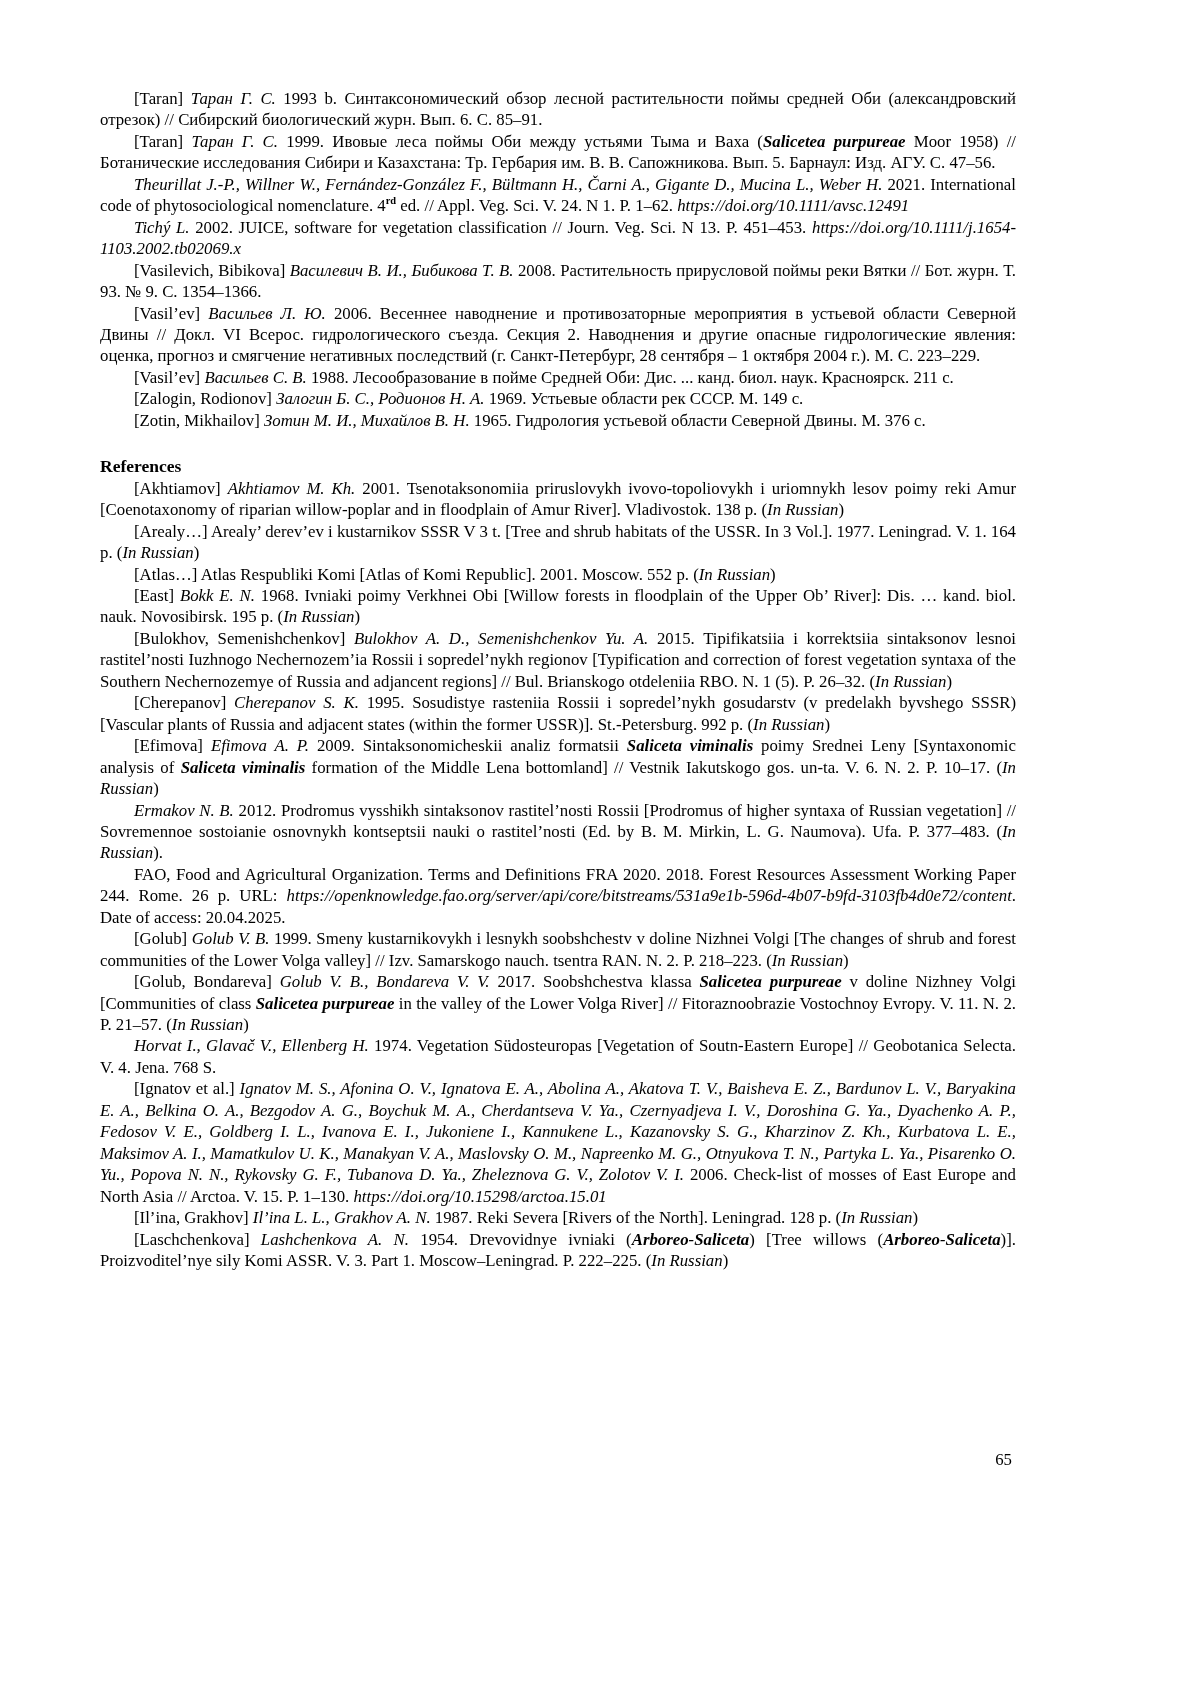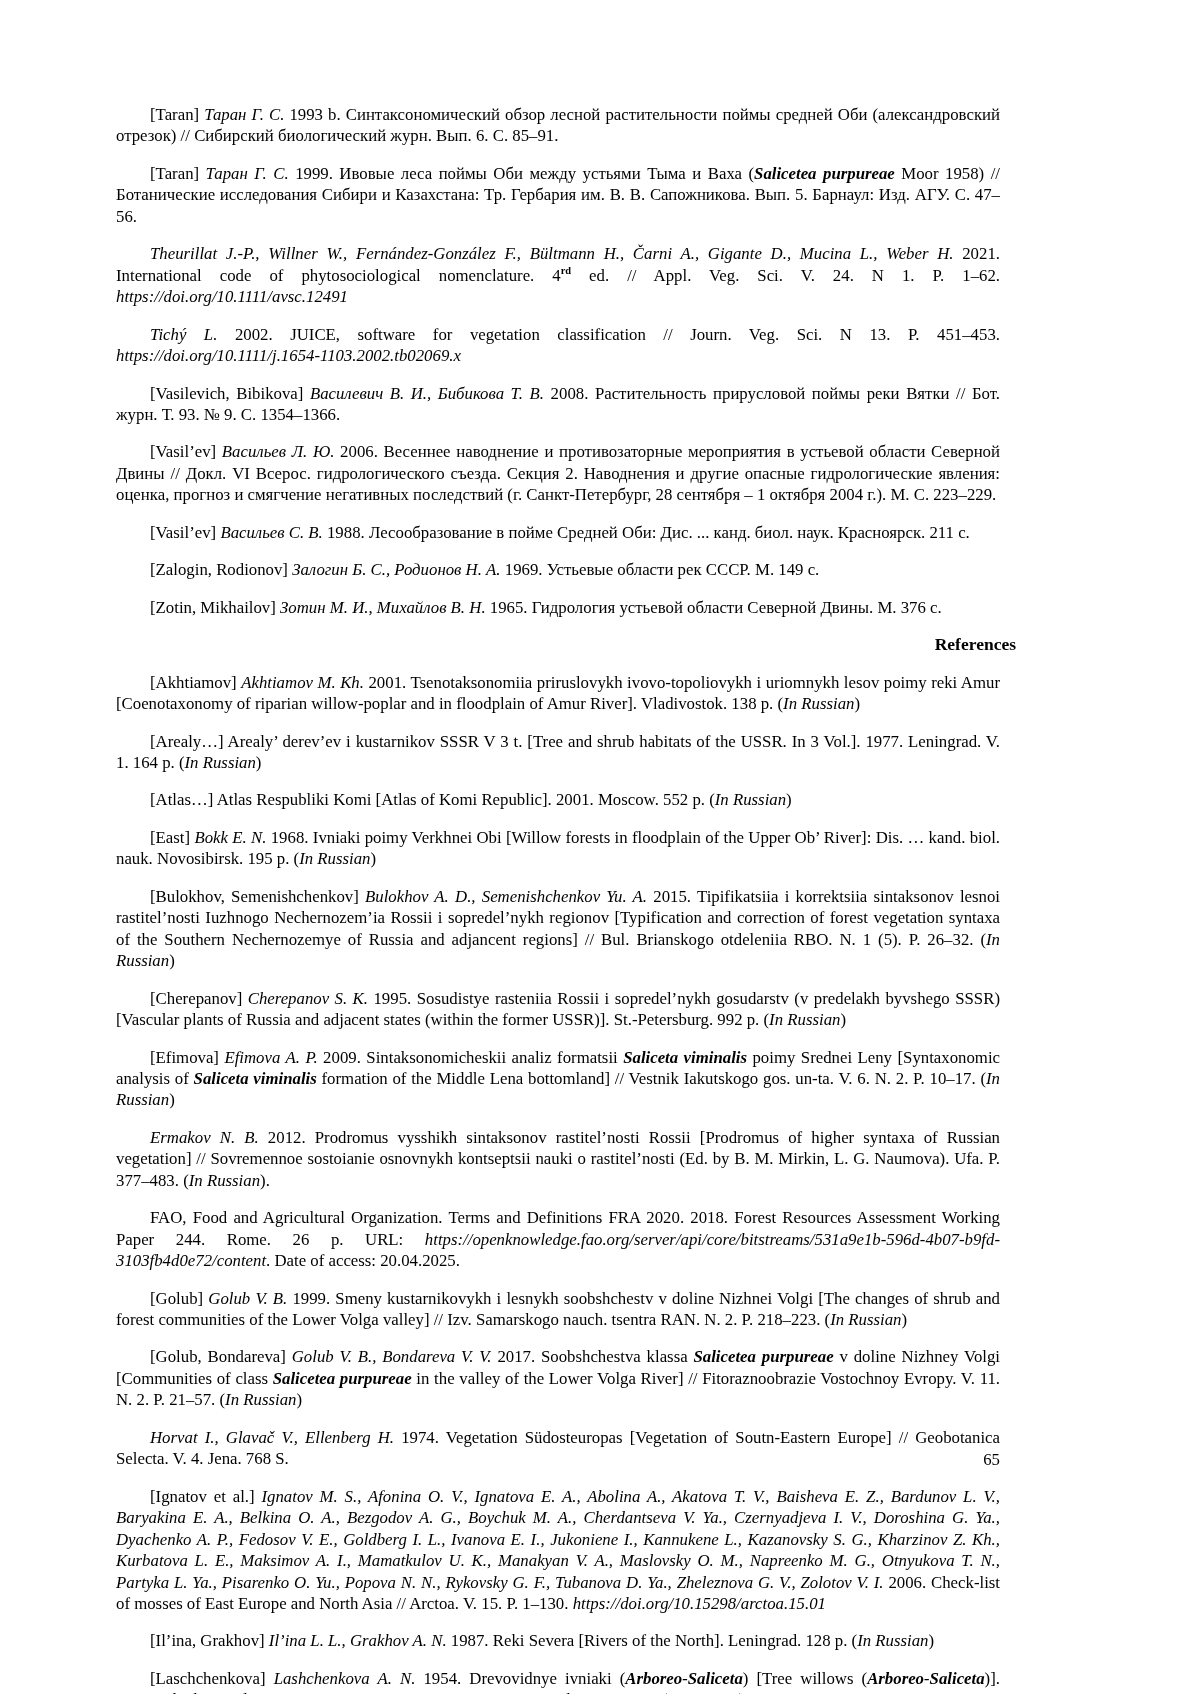--- a/index.html
+++ b/index.html
@@ -21,45 +21,45 @@
   .text-block {
     position: absolute;
     left: 100px;
     top: 88px;
     width: 916px;
     font-size: 16.8px;
     line-height: 21.45px;
     text-align: justify;
   }
   p.ref-entry {
-    margin: 16px;
+    margin: 0;
     text-indent: 34px;
   }
   .run-n  { font-style: normal; }
   .run-i  { font-style: italic; }
   .run-bi { font-style: italic; font-weight: bold; }
   .run-sup {
     vertical-align: super;
     font-size: 0.62em;
     line-height: 0;
     font-weight: bold;
   }
   .references-heading {
     font-size: 17.5px;
     font-weight: bold;
-    text-align: right;
+    text-align: left;
     text-indent: 0;
-    margin: 1px 0 0 0;
+    margin: 25px 0 0 0;
     line-height: 21.45px;
     font-family: "Liberation Serif", "DejaVu Serif", serif;
   }
   .page-number {
     position: absolute;
     top: 1449px;
-    left: 84px;
+    left: 96px;
     width: 916px;
     text-align: right;
     font-size: 16.8px;
     line-height: 21.45px;
   }
 </style>
 </head>
 <body>
 
 <div class="page">

